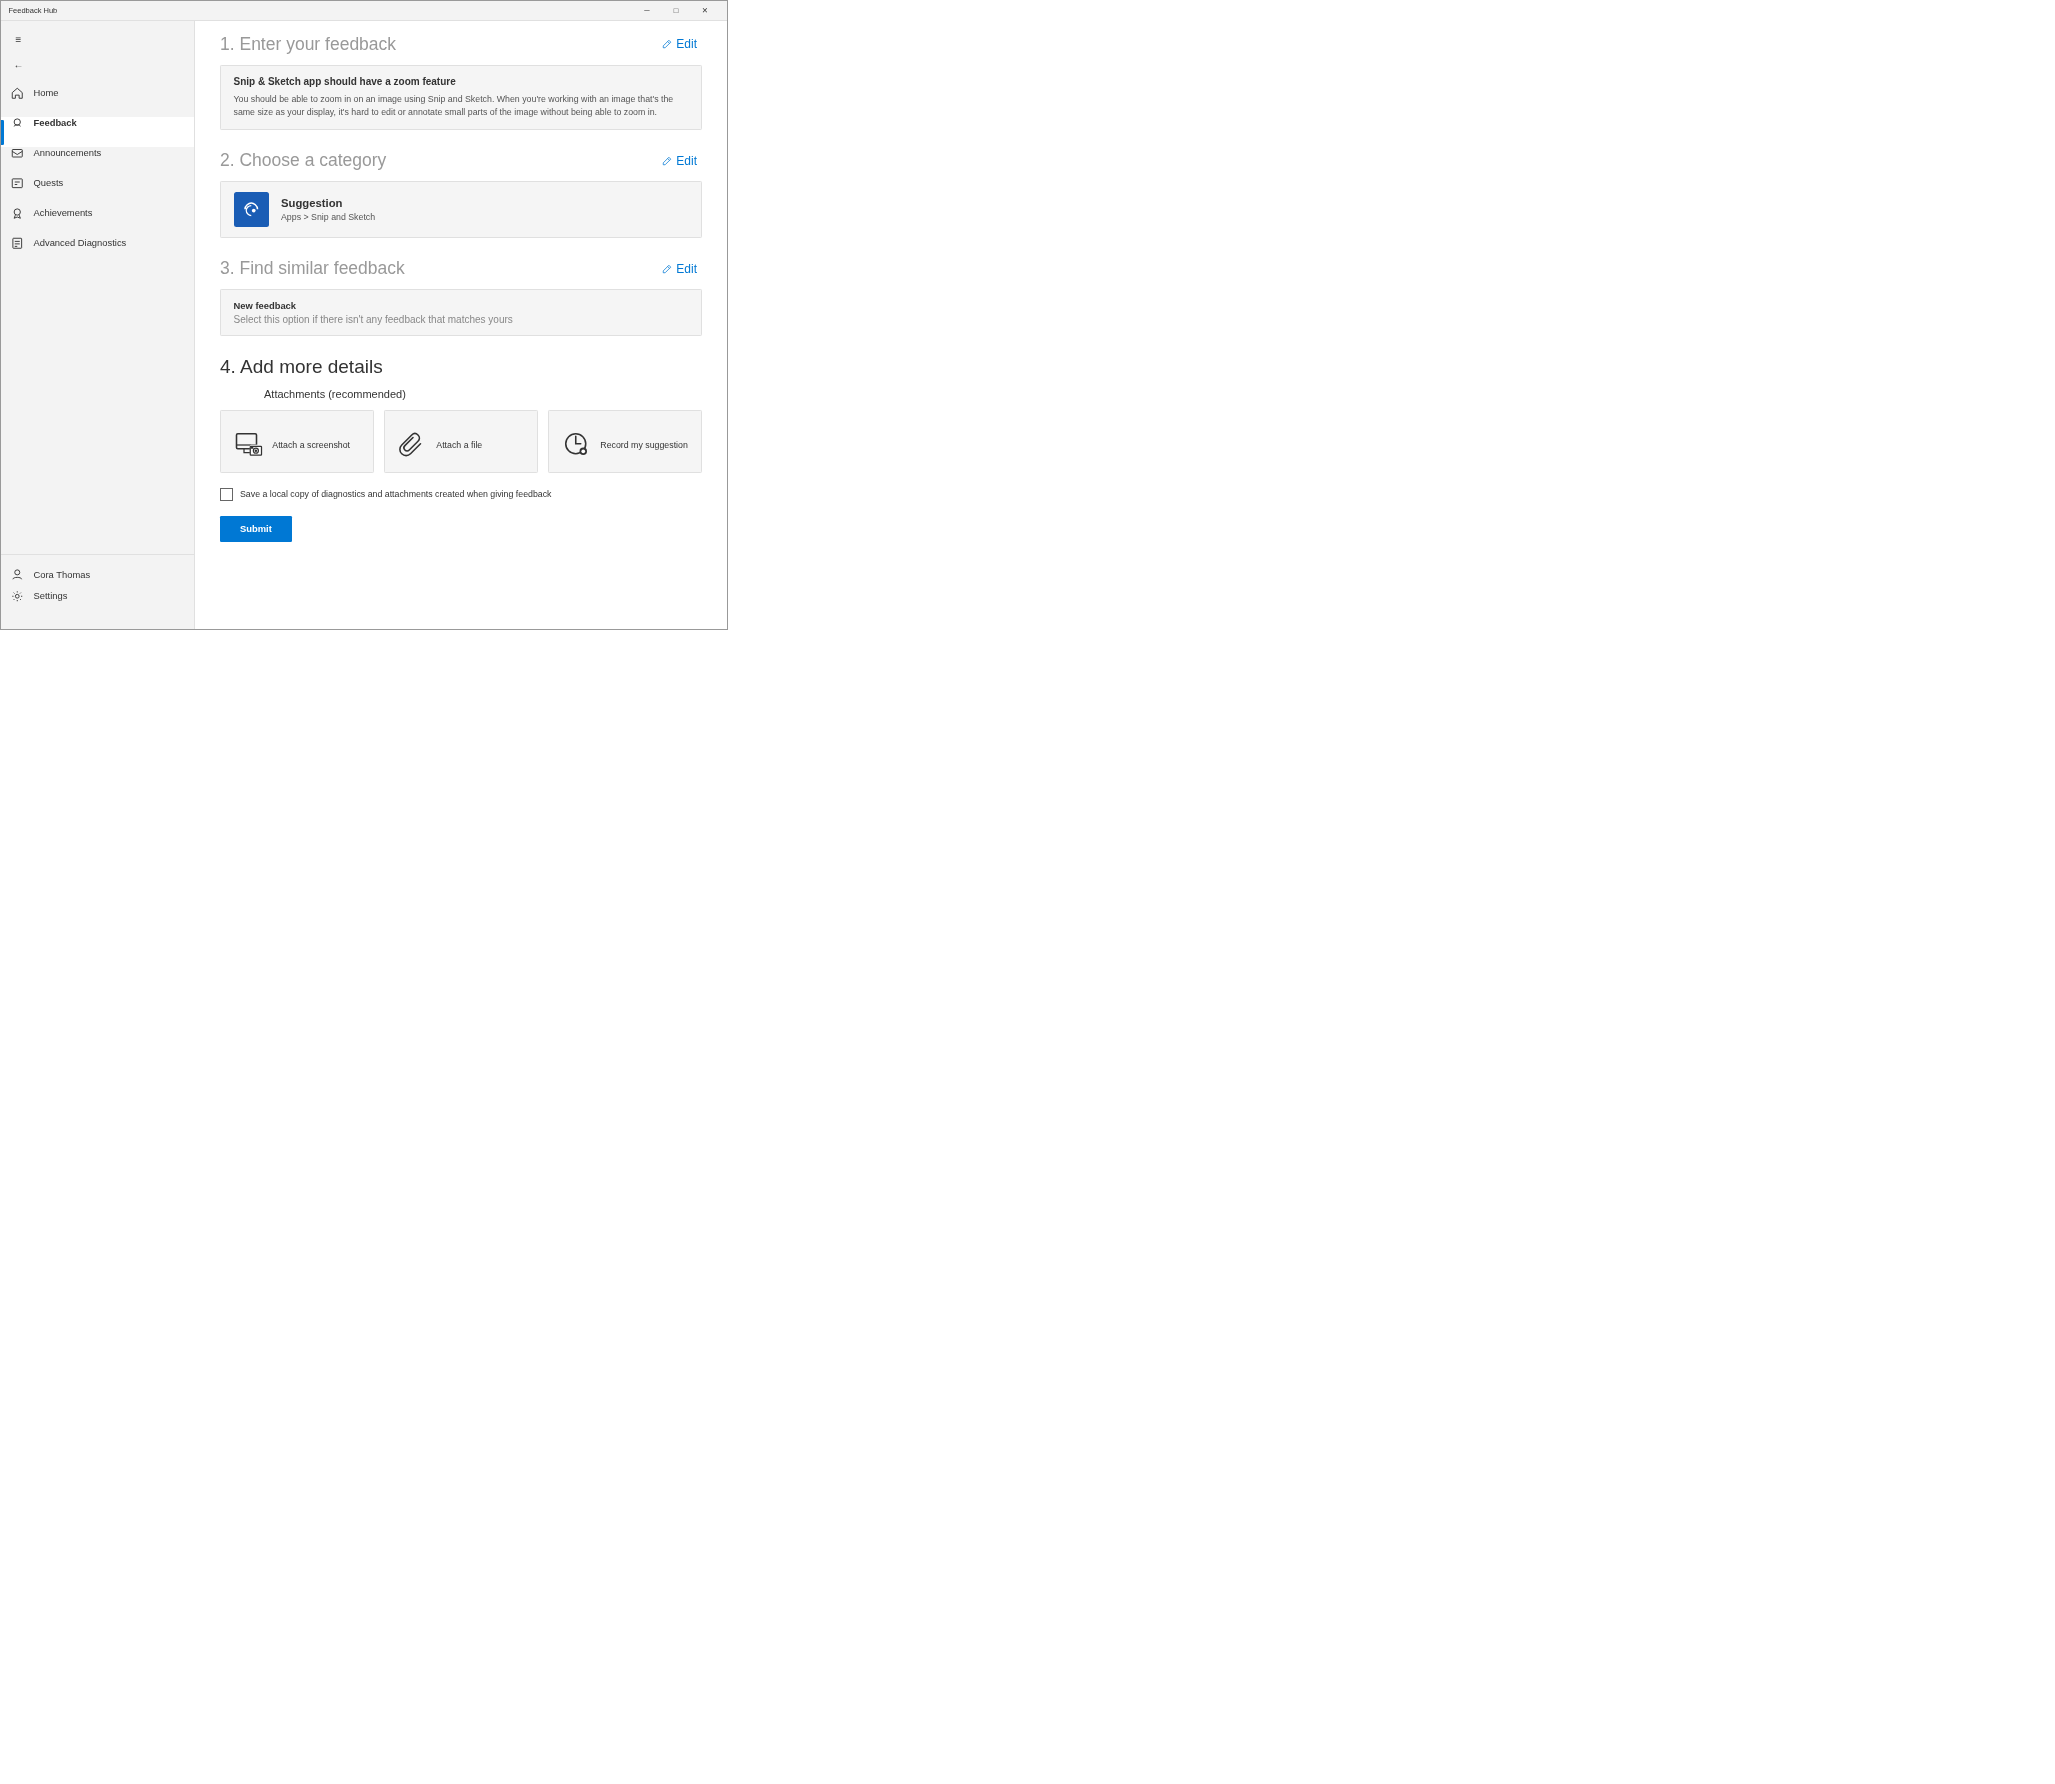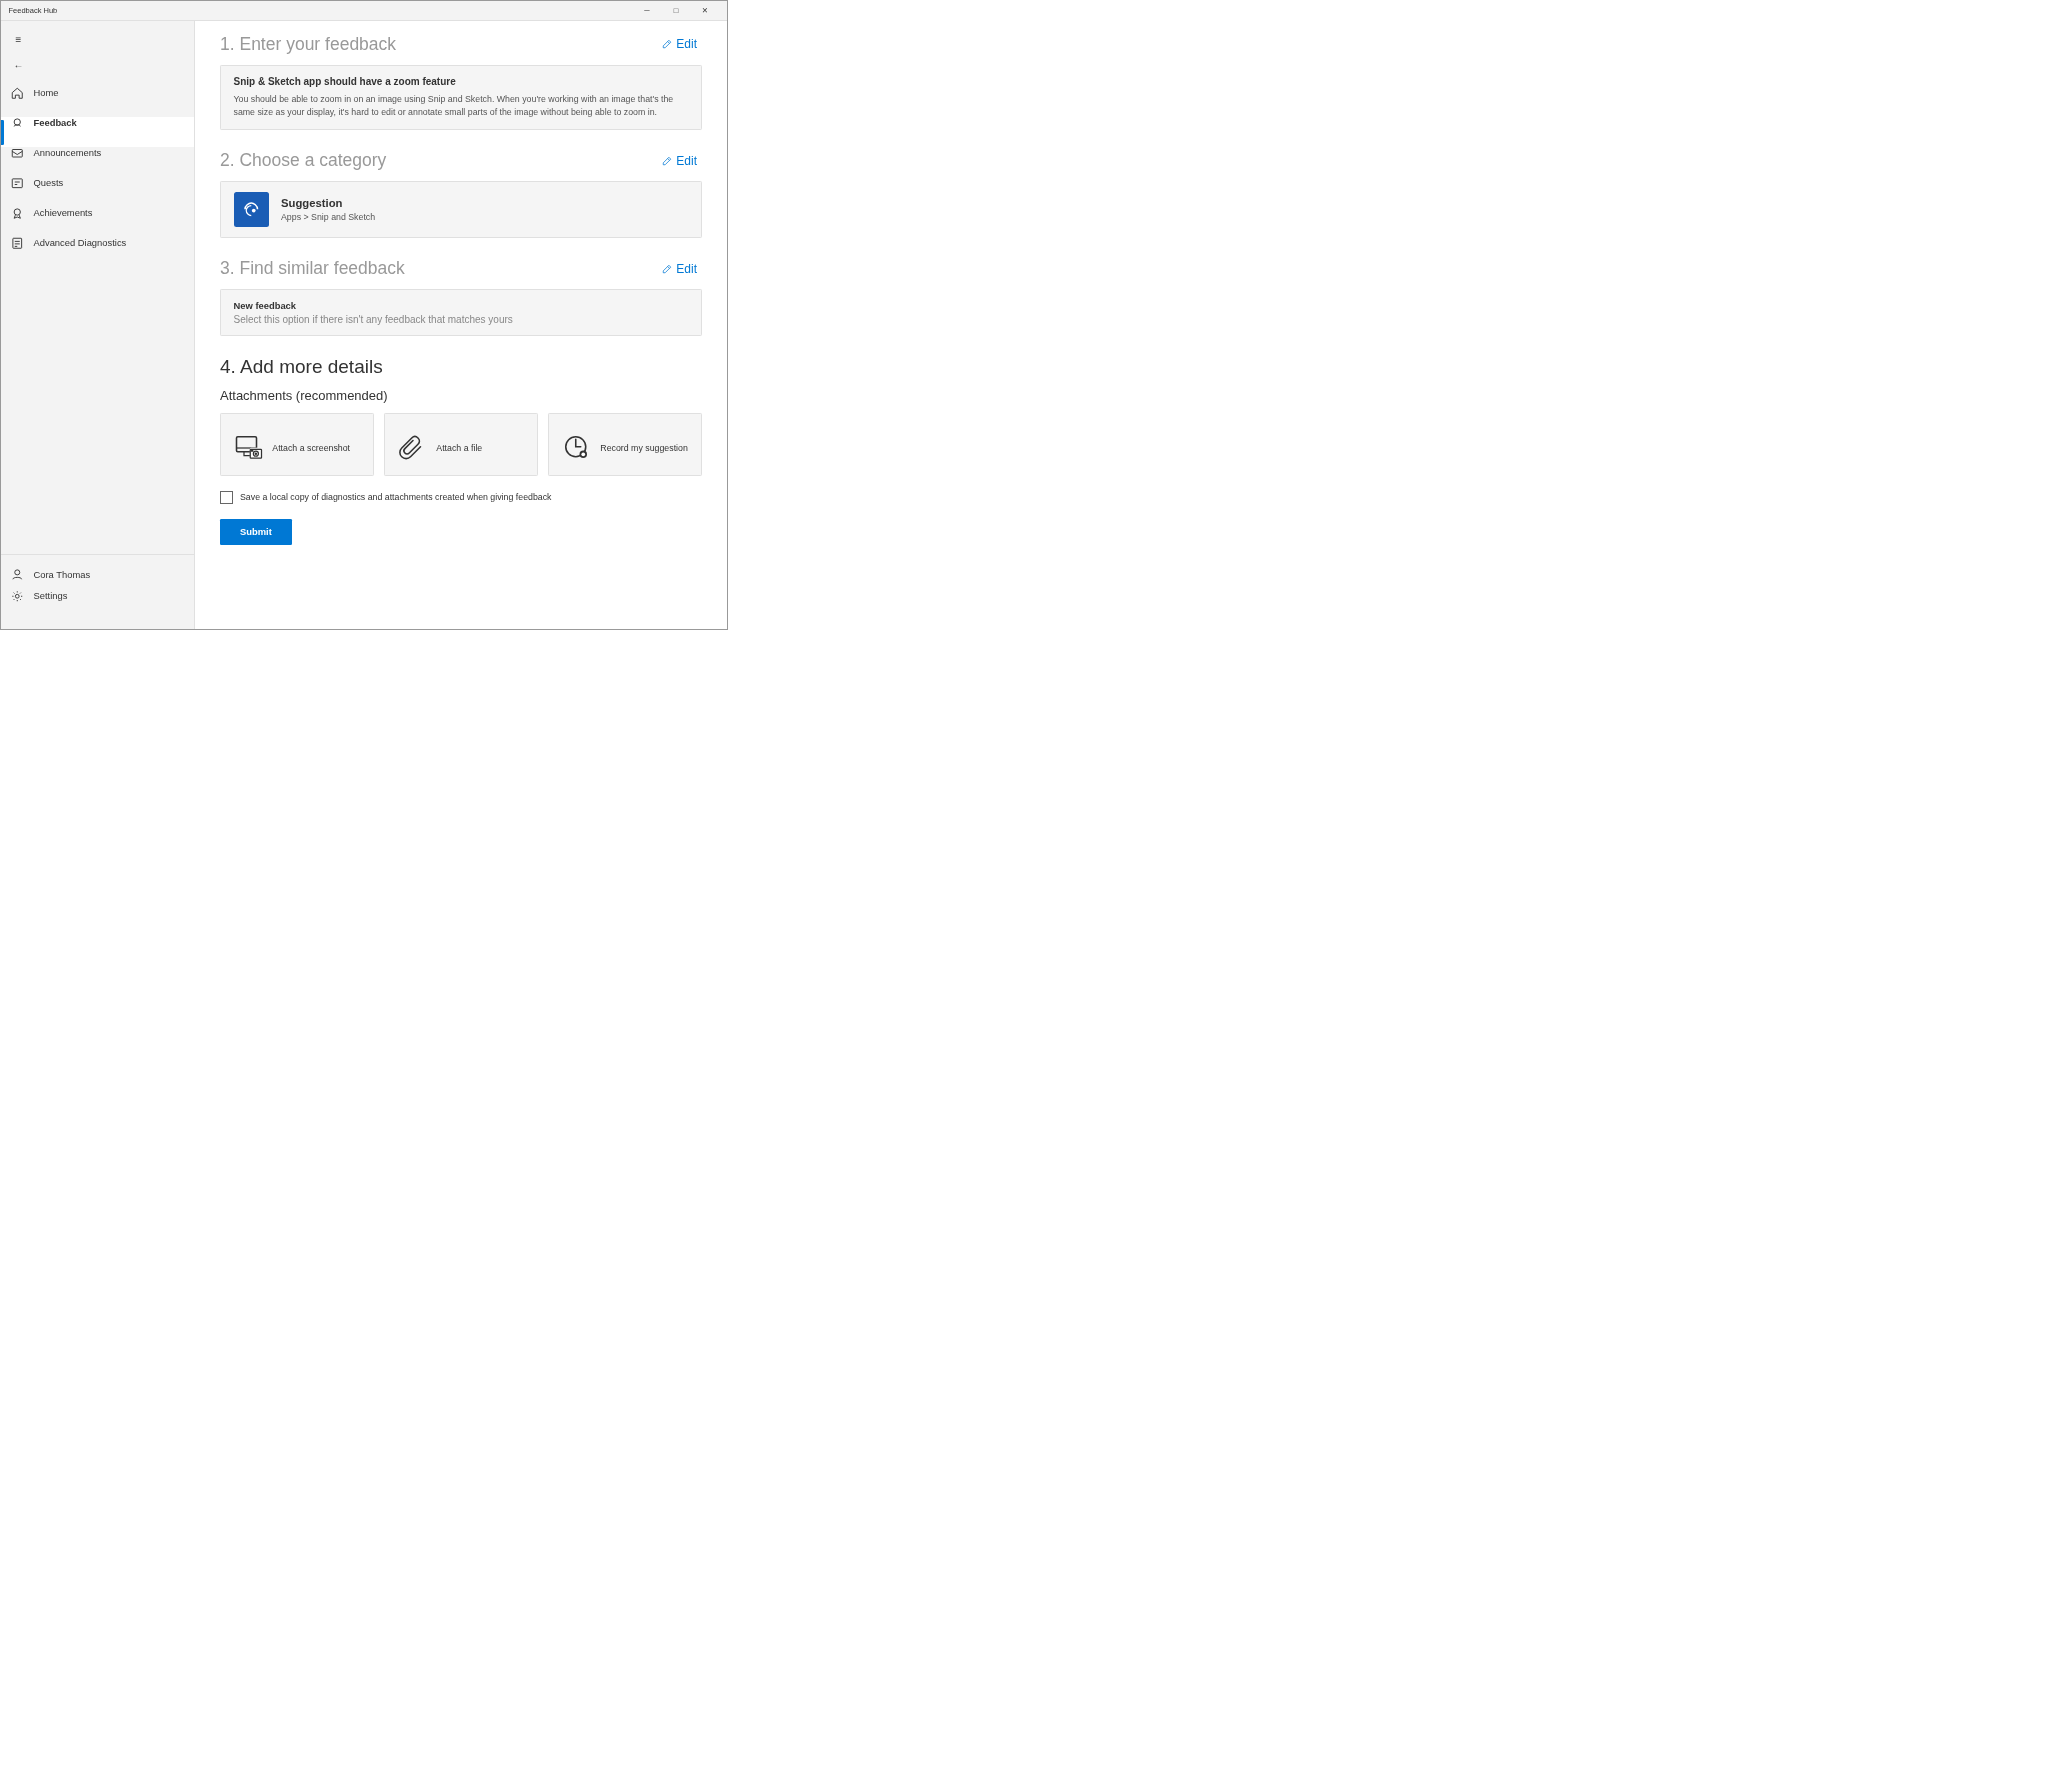--- a/index.html
+++ b/index.html
@@ -246,23 +246,24 @@
       color: #333;
       margin-bottom: 2.5px;
     }
     .similar-sub {
       font-size: 10px;
       color: #888;
     }
 
     
     .attachments-label {
-      font-size: 13px;
+      font-size: 11px;
       color: #333;
       margin-bottom: 10px;
+      margin-left: 44px;
     }
     .attachment-cards {
       display: flex;
       gap: 10px;
       margin-bottom: 15px;
     }
     .attachment-card {
       flex: 1;
       background: #f5f5f5;
       border: 0.6px solid #e0e0e0;

